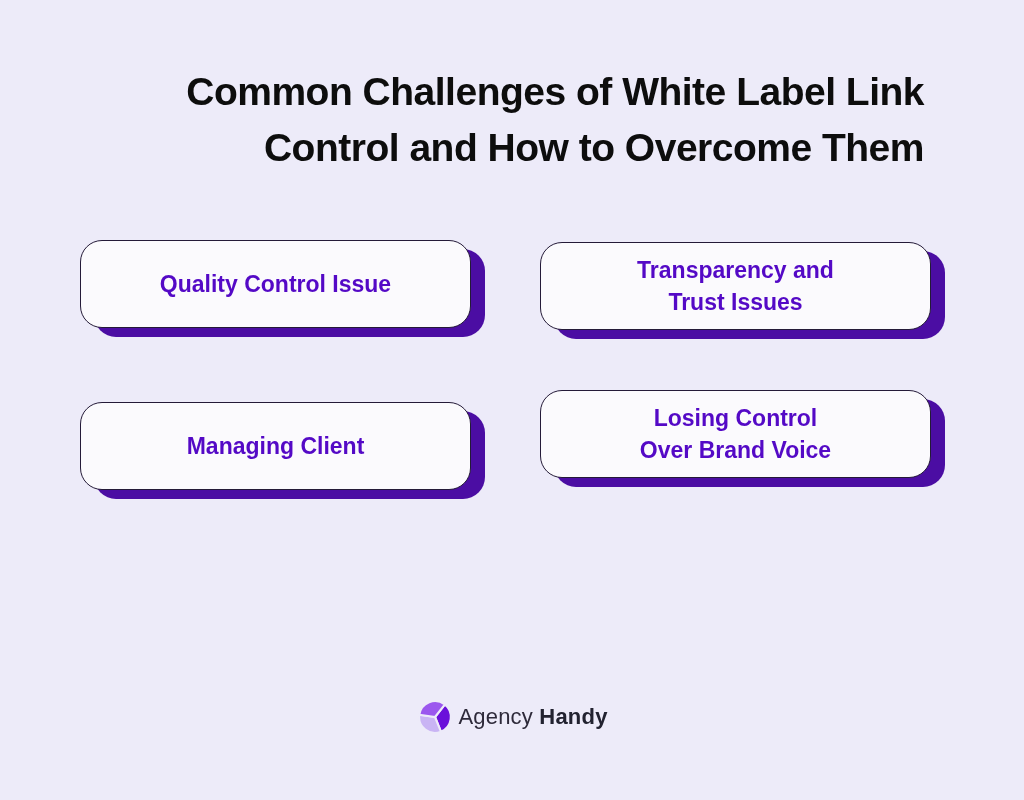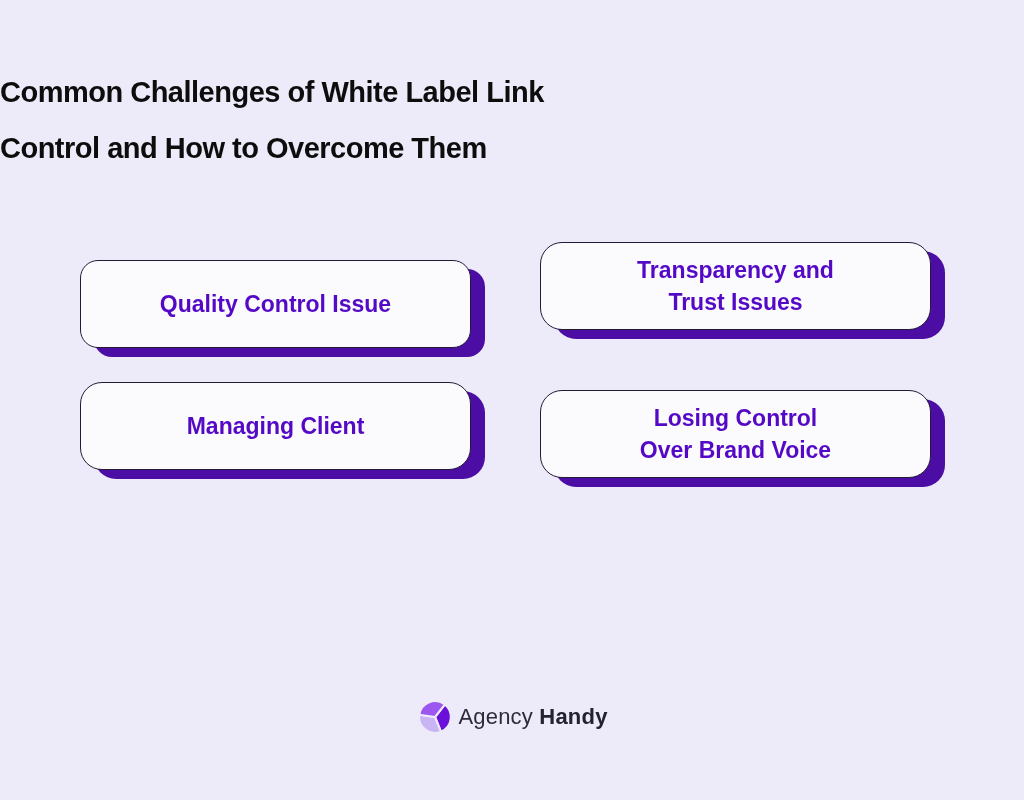--- a/index.html
+++ b/index.html
@@ -11,24 +11,24 @@
   }
   .canvas {
     position: relative;
     width: 1024px; height: 800px;
     background: #edebf9;
   }
   .title {
     position: absolute;
     top: 64px; left: 0;
     width: 924px;
-    text-align: left;
+    text-align: right;
     color: #0d0d0d;
     font-weight: 800;
-    font-size: 29px;
+    font-size: 39px;
     line-height: 56px;
     letter-spacing: -0.5px;
   }
   .title span { display: block; }
   .card {
     position: absolute;
     width: 391px; height: 88px;
     background: #fbfafd;
     border: 1.5px solid #241a38;
     border-radius: 22px;
@@ -37,23 +37,23 @@
     flex-direction: column;
     align-items: center;
     justify-content: center;
     text-align: center;
     color: #5409c6;
     font-weight: 700;
     font-size: 23px;
     line-height: 32px;
   }
   .card span { display: block; }
-  #card-1 { left: 80px;  top: 260px; border-radius: 18px; }
+  #card-1 { left: 80px;  top: 240px; }
   #card-2 { left: 540px; top: 242px; }
-  #card-3 { left: 80px;  top: 382px; }
+  #card-3 { left: 80px;  top: 402px; }
   #card-4 { left: 540px; top: 390px; }
   #card-5 { left: 337px; top: 535px; }
   .footer {
     position: absolute;
     top: 698px; left: 0;
     width: 1024px;
     display: flex;
     align-items: center;
     justify-content: center;
     gap: 4px;

